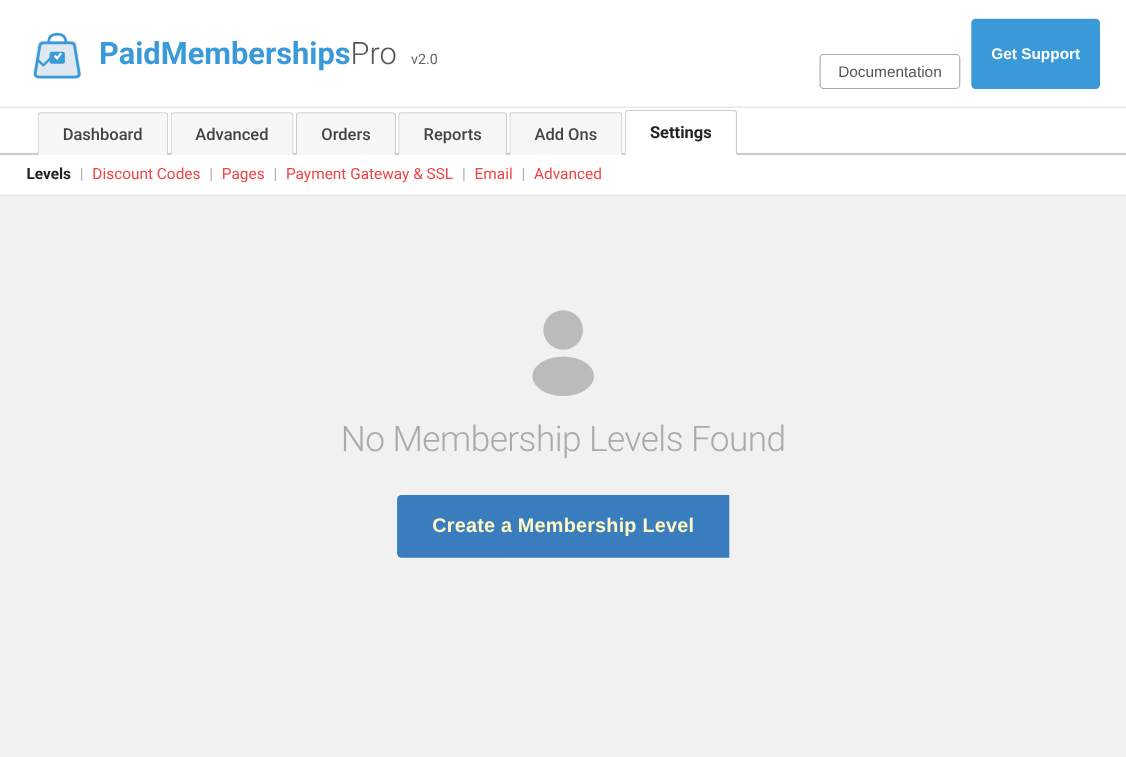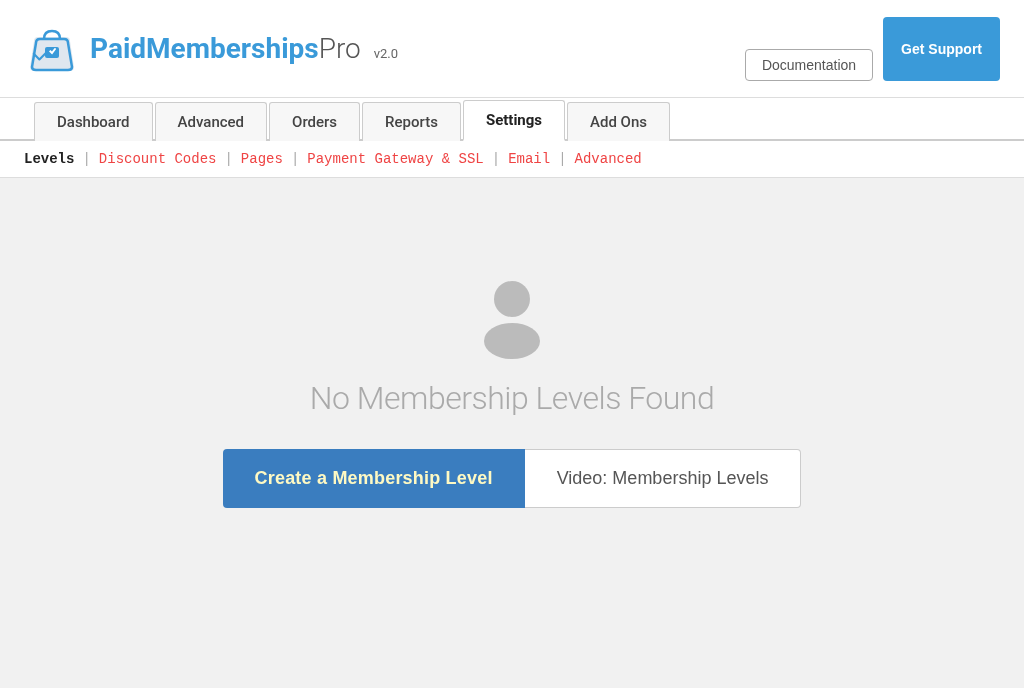--- a/index.html
+++ b/index.html
@@ -94,21 +94,20 @@
 
     
     .sub-nav {
       background: #fff;
       padding: 10px 24px 10px;
       border-bottom: 1px solid #ddd;
       display: flex;
       align-items: center;
       gap: 0;
       font-size: 14px;
-      font-family: Liberation Mono, monospace;
     }
     .sub-nav-item {
       color: #ef4444;
       text-decoration: none;
       cursor: pointer;
     }
     .sub-nav-item.active {
       color: #222;
       font-weight: 700;
       text-decoration: none;
@@ -201,22 +200,22 @@
     <button class="btn-documentation">Documentation</button>
     <button class="btn-support">Get Support</button>
   </div>
 </div>
 
 <nav class="main-nav">
   <a class="nav-tab">Dashboard</a>
   <a class="nav-tab">Advanced</a>
   <a class="nav-tab">Orders</a>
   <a class="nav-tab">Reports</a>
+  <a class="nav-tab">Add Ons</a>
   <a class="nav-tab active">Settings</a>
-  <a class="nav-tab">Add Ons</a>
 </nav>
 
 <div class="sub-nav">
   <a class="sub-nav-item active">Levels</a>
   <span class="sub-nav-separator">|</span>
   <a class="sub-nav-item">Discount Codes</a>
   <span class="sub-nav-separator">|</span>
   <a class="sub-nav-item">Pages</a>
   <span class="sub-nav-separator">|</span>
   <a class="sub-nav-item">Payment Gateway &amp; SSL</a>
@@ -230,15 +229,14 @@
 
   <svg class="empty-icon" viewBox="0 0 90 90" xmlns="http://www.w3.org/2000/svg">
     <circle cx="45" cy="30" r="18" fill="#bbb"></circle>
     <ellipse cx="45" cy="72" rx="28" ry="18" fill="#bbb"></ellipse>
   </svg>
 
   <h2 class="empty-title">No Membership Levels Found</h2>
 
   <div class="action-buttons">
     <button class="btn-create">Create a Membership Level</button>
-    <button class="btn-video">Video: Membership Levels</button>
   </div>
 </div>
 
 </body></html>

